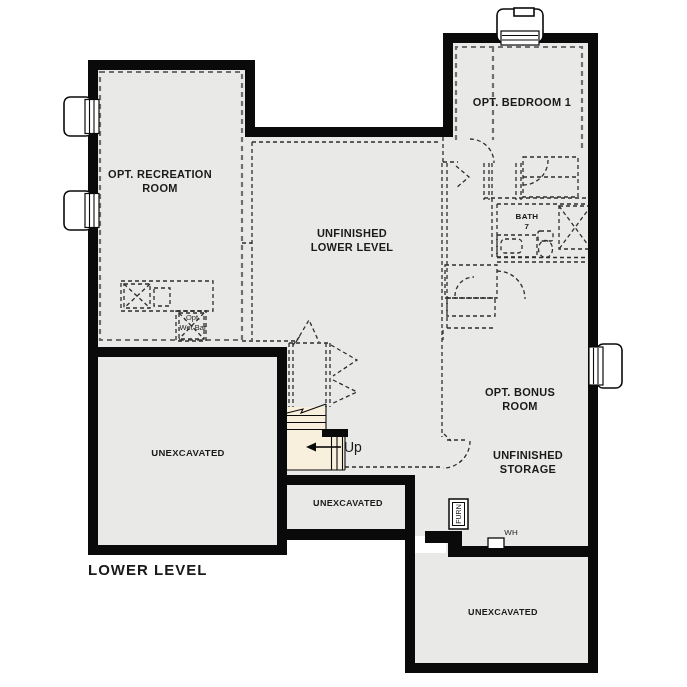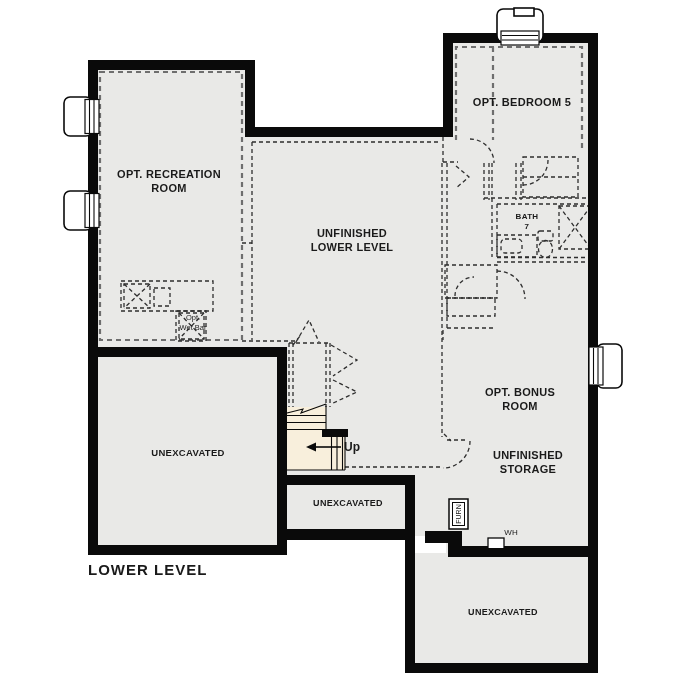--- a/index.html
+++ b/index.html
@@ -19,21 +19,21 @@
   .glaz{fill:#ffffff;stroke:#0a0a0a;stroke-width:1.2;}
   .lbl{
     position:absolute;transform:translate(-50%,-50%);
     font-weight:bold;font-size:11px;line-height:14px;letter-spacing:.3px;
     text-align:center;white-space:pre-line;color:var(--c-text,#1a1a1a);
   }
   .lbl.small{font-size:9px;line-height:11px;text-align:center;}
   .lbl.smaller{font-size:8px;line-height:10px;}
   .lbl.tiny{font-weight:normal;font-size:7.5px;line-height:9.5px;letter-spacing:0;margin-left:44px;}
   .lbl.title{transform:translate(0,-50%);font-size:15px;letter-spacing:1px;white-space:nowrap;}
-  .lbl.up{transform:translate(0,-50%);font-weight:bold;font-size:12px;letter-spacing:0;}
+  .lbl.up{transform:translate(0,-50%);font-weight:normal;font-size:14px;letter-spacing:0;}
   .lbl.wh{font-weight:normal;font-size:8px;letter-spacing:0;}
   .lbl.furn{font-weight:normal;font-size:7px;letter-spacing:0;transform:translate(-50%,-50%) rotate(-90deg);}
 </style>
 </head>
 <body>
 
 <div id="plan" style="--c-background: #ffffff; --c-floor: #e9e9e7; --c-stairs_floor: #f8efdc; --c-walls: #0a0a0a; --c-optional_dash: #6e6e6e; --c-detail_dash: #2e2e2e; --c-text: #1a1a1a;">
   <svg width="687" height="687" viewBox="0 0 687 687">
 
     <g>
@@ -202,25 +202,25 @@
     <g>
       <rect x="449" y="499" width="19" height="30" fill="#ffffff" stroke="#0a0a0a" stroke-width="1.5"></rect>
       <rect x="452.5" y="502.5" width="12" height="23" fill="none" stroke="#0a0a0a" stroke-width="1"></rect>
     </g>
     <g>
       <rect x="488" y="538" width="16" height="11" fill="#ffffff" stroke="#0a0a0a" stroke-width="1.3"></rect>
       <rect x="483" y="548" width="26" height="5" fill="#0a0a0a"></rect>
     </g>
   </svg>
 
-  <div class="lbl" style="left:169px;top:181px;text-align:center;">OPT. RECREATION
+  <div class="lbl" style="left:160px;top:181px;text-align:center;">OPT. RECREATION
 ROOM</div>
   <div class="lbl" style="left:352px;top:240px;">UNFINISHED
 LOWER LEVEL</div>
-  <div class="lbl" style="left:522px;top:102px;">OPT. BEDROOM 5</div>
+  <div class="lbl" style="left:522px;top:102px;">OPT. BEDROOM 1</div>
   <div class="lbl smaller" style="left:527px;top:222px;">BATH
 7</div>
   <div class="lbl" style="left:520px;top:399px;">OPT. BONUS
 ROOM</div>
   <div class="lbl" style="left:528px;top:462px;">UNFINISHED
 STORAGE</div>
   <div class="lbl small" style="left:188px;top:452px;font-size:9.5px;">UNEXCAVATED</div>
   <div class="lbl small" style="left:348px;top:503px;">UNEXCAVATED</div>
   <div class="lbl small" style="left:503px;top:612px;">UNEXCAVATED</div>
   <div class="lbl tiny" style="left:149px;top:322px;">Opt.

